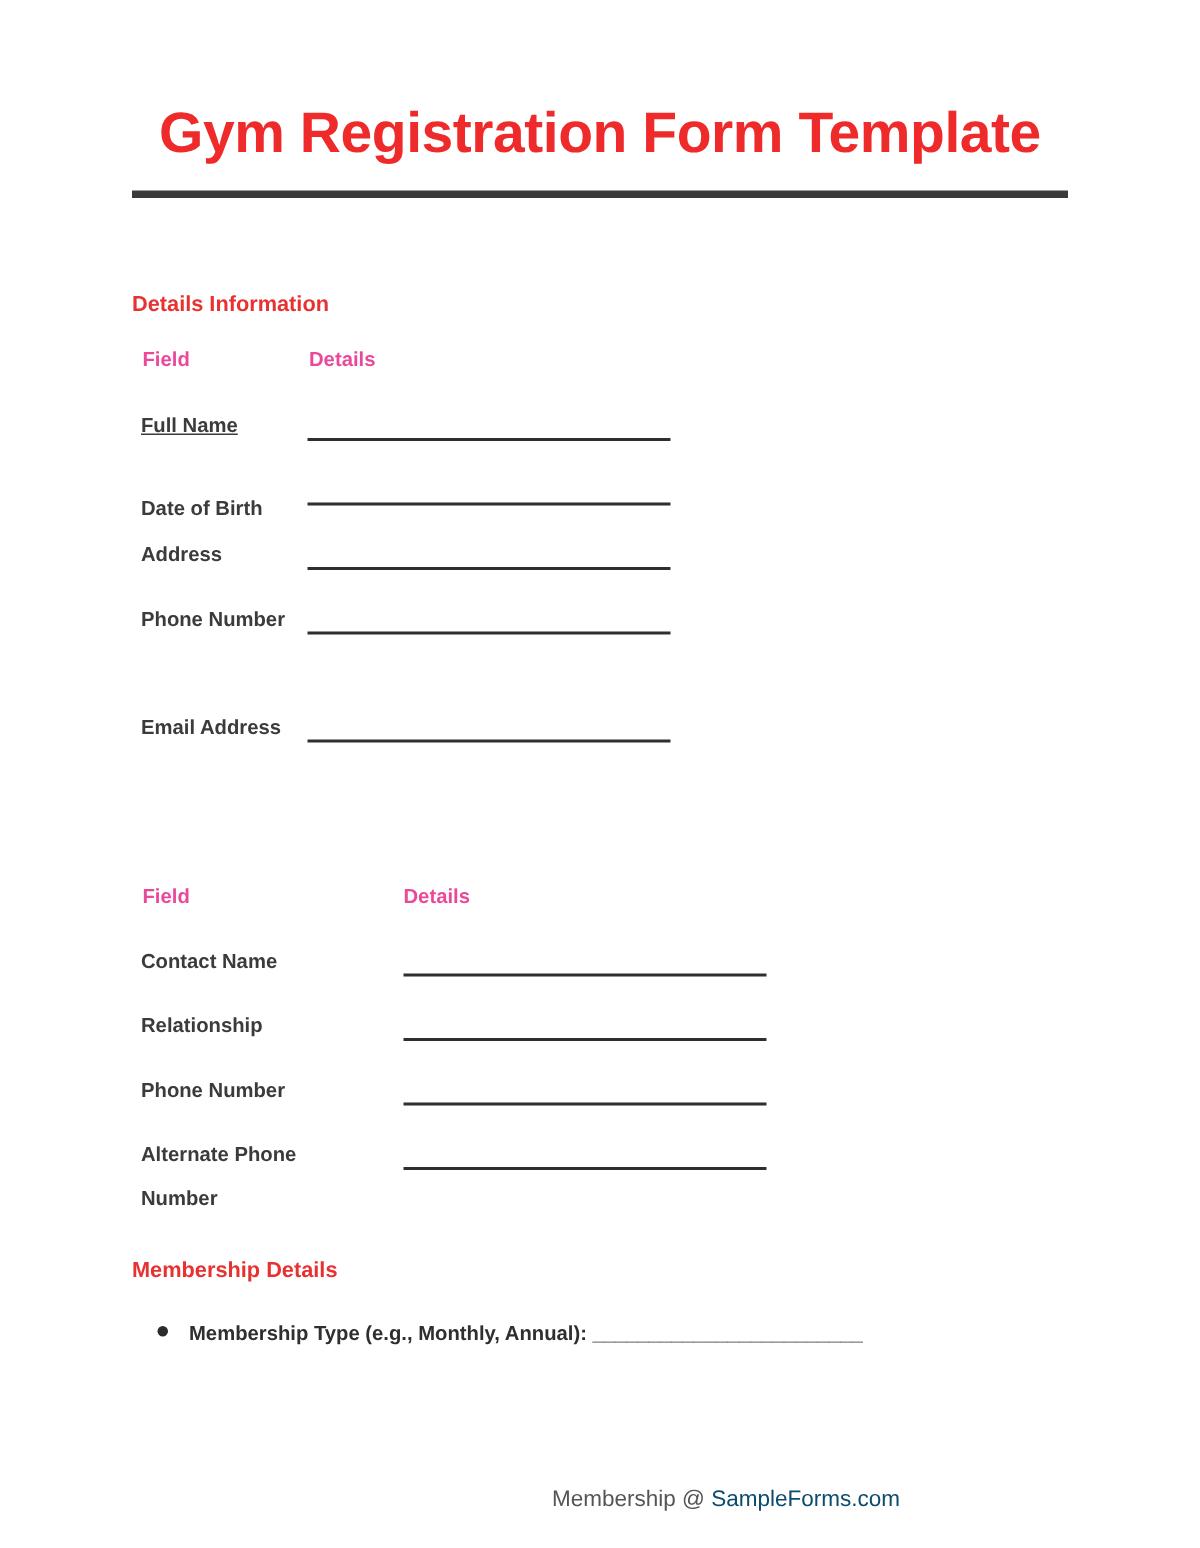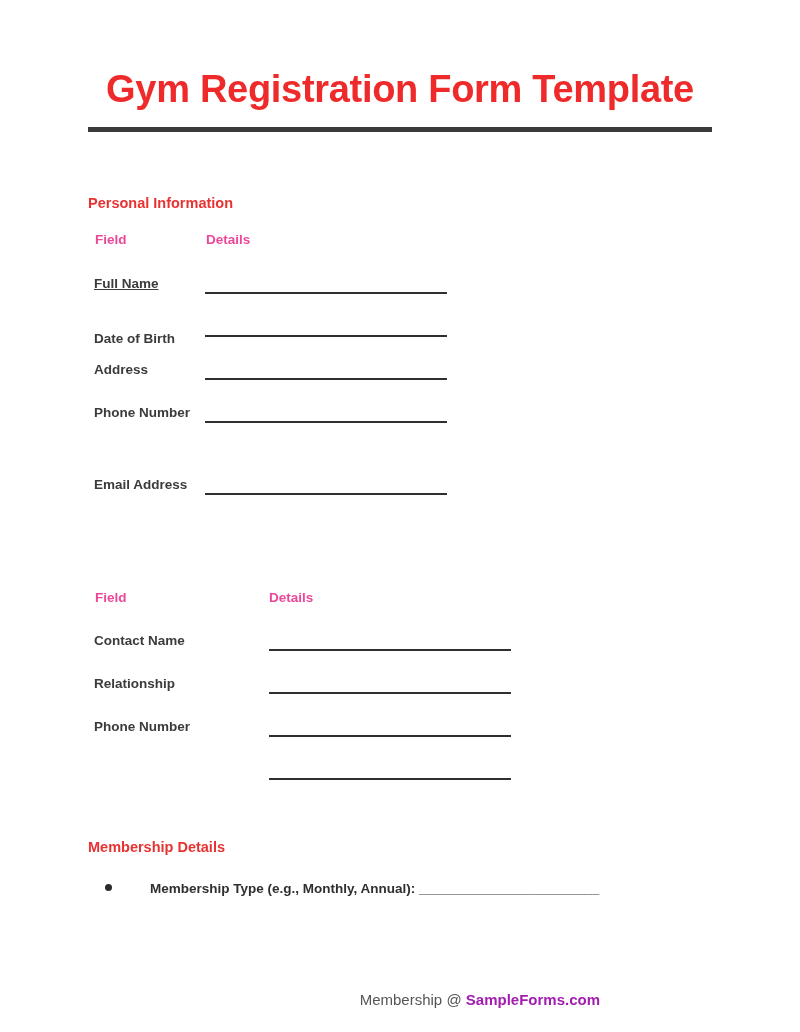--- a/index.html
+++ b/index.html
@@ -71,21 +71,20 @@
   .blank-rule {
     position: absolute;
     height: 1.6px;
     background: #2f2f2f;
   }
   
   .bullet-row {
     position: absolute;
     display: flex;
     align-items: baseline;
-    gap: 24px;
   }
   .bullet-dot {
     width: 7px;
     height: 7px;
     border-radius: 50%;
     background: #2b2b2b;
     display: inline-block;
     margin-right: 14px;
     flex: none;
     position: relative;
@@ -100,33 +99,33 @@
   
   .footer {
     position: absolute;
     right: 88px;
     top: 991px;
     font-size: 15px;
     color: #555555;
     white-space: nowrap;
   }
   .footer .brand {
-    color: #a21caf;
-    font-weight: bold;
+    color: #0c4a6e;
+    font-weight: normal;
   }
 </style>
 </head>
 <body>
 
 <div class="page">
 
   <div class="title">Gym Registration Form Template</div>
   <div class="title-rule"></div>
 
-  <div class="section-heading" style="left:88px; top:195px;">Personal Information</div>
+  <div class="section-heading" style="left:88px; top:195px;">Details Information</div>
 
   <div class="col-head" style="left:95px; top:232px;">Field</div>
   <div class="col-head" style="left:206px; top:232px;">Details</div>
 
   <div class="field-label" style="left:94px; top:269px;text-decoration:underline;">Full Name</div>
   <div class="blank-rule" style="left:205px; top:292px; width:242px;"></div>
 
   <div class="field-label" style="left:94px; top:324px;">Date of Birth</div>
   <div class="blank-rule" style="left:205px; top:335px; width:242px;"></div>
 
@@ -145,20 +144,21 @@
 
   <div class="field-label" style="left:94px; top:626px;">Contact Name</div>
   <div class="blank-rule" style="left:269px; top:649px; width:242px;"></div>
 
   <div class="field-label" style="left:94px; top:669px;">Relationship</div>
   <div class="blank-rule" style="left:269px; top:692px; width:242px;"></div>
 
   <div class="field-label" style="left:94px; top:712px;">Phone Number</div>
   <div class="blank-rule" style="left:269px; top:735px; width:242px;"></div>
 
+  <div class="field-label two-line" style="left:94px; top:755px; width:150px;">Alternate Phone Number</div>
   <div class="blank-rule" style="left:269px; top:778px; width:242px;"></div>
 
   <div class="section-heading" style="left:88px; top:839px;">Membership Details</div>
 
   <div class="bullet-row" style="left:105px; top:881px;">
     <span class="bullet-dot"></span>
     <span class="bullet-text">Membership Type (e.g., Monthly, Annual): ________________________</span>
   </div>
 
 

